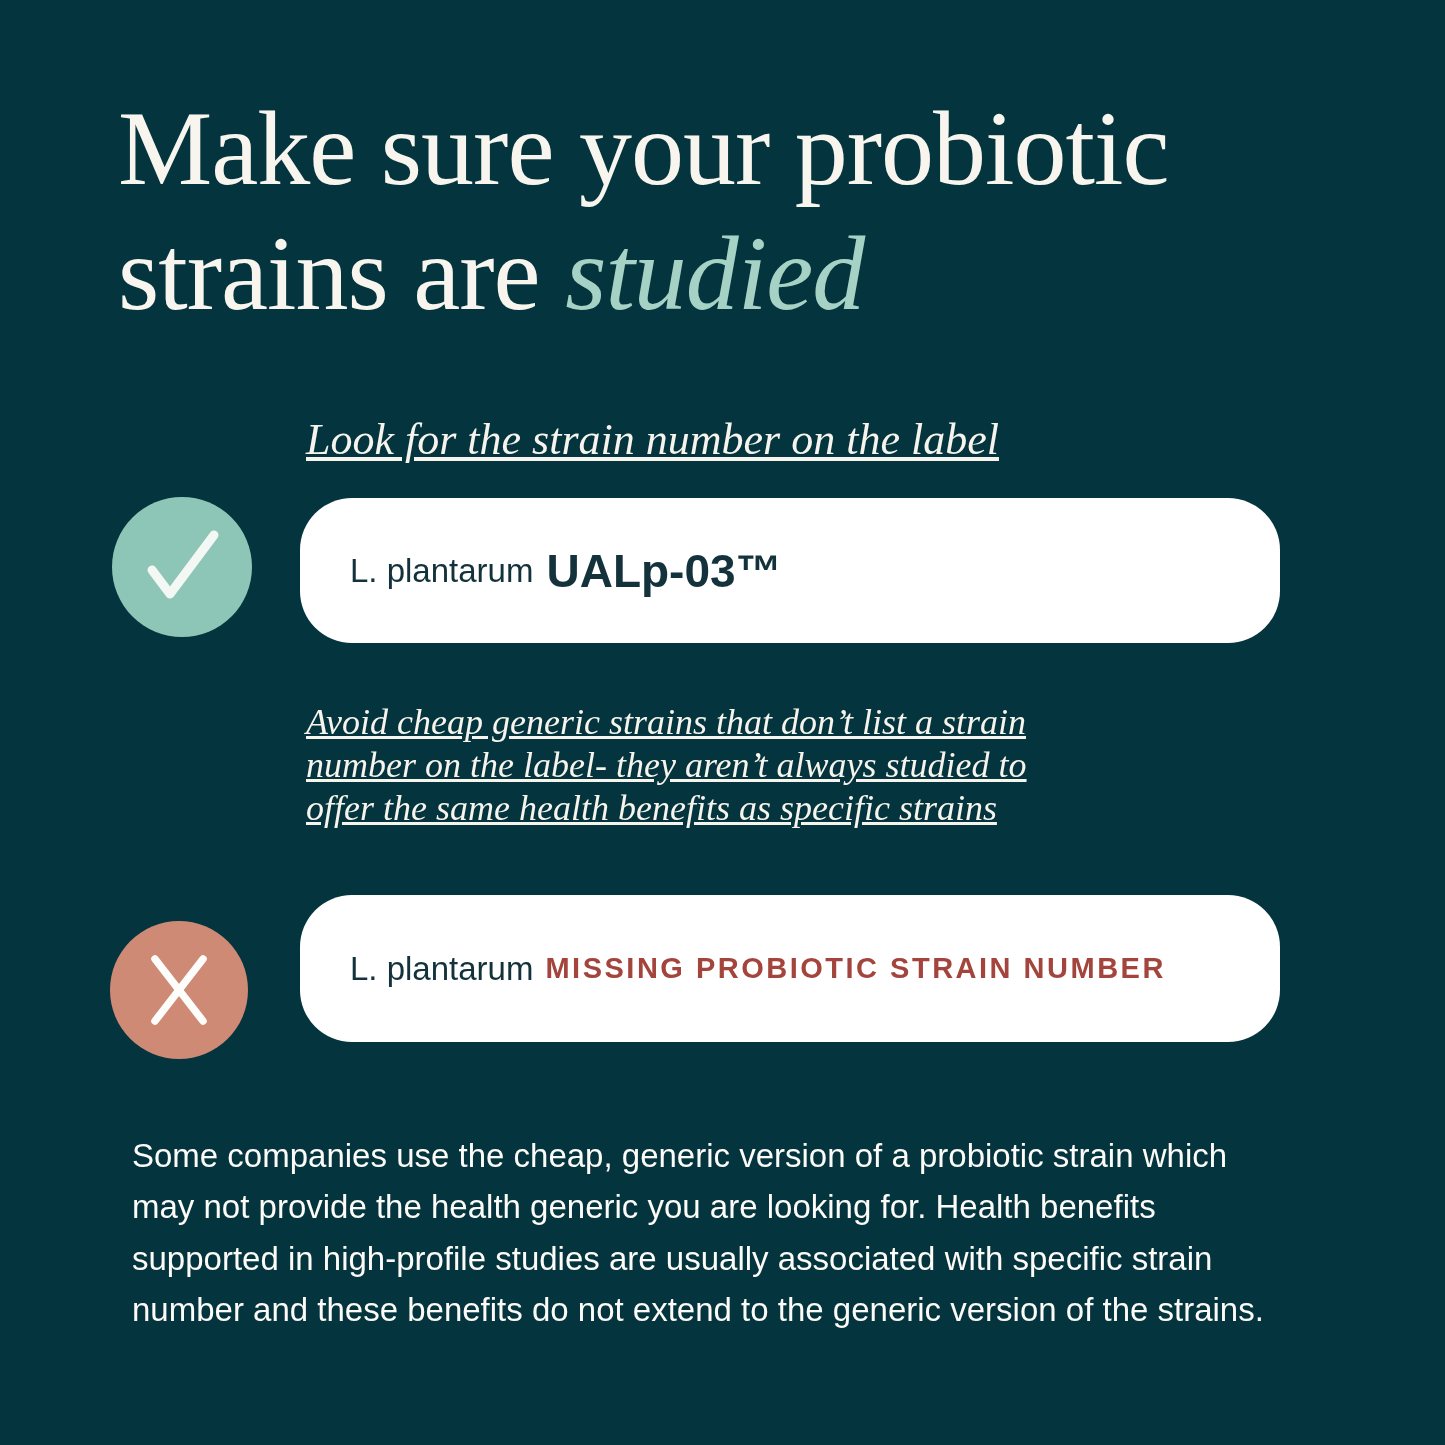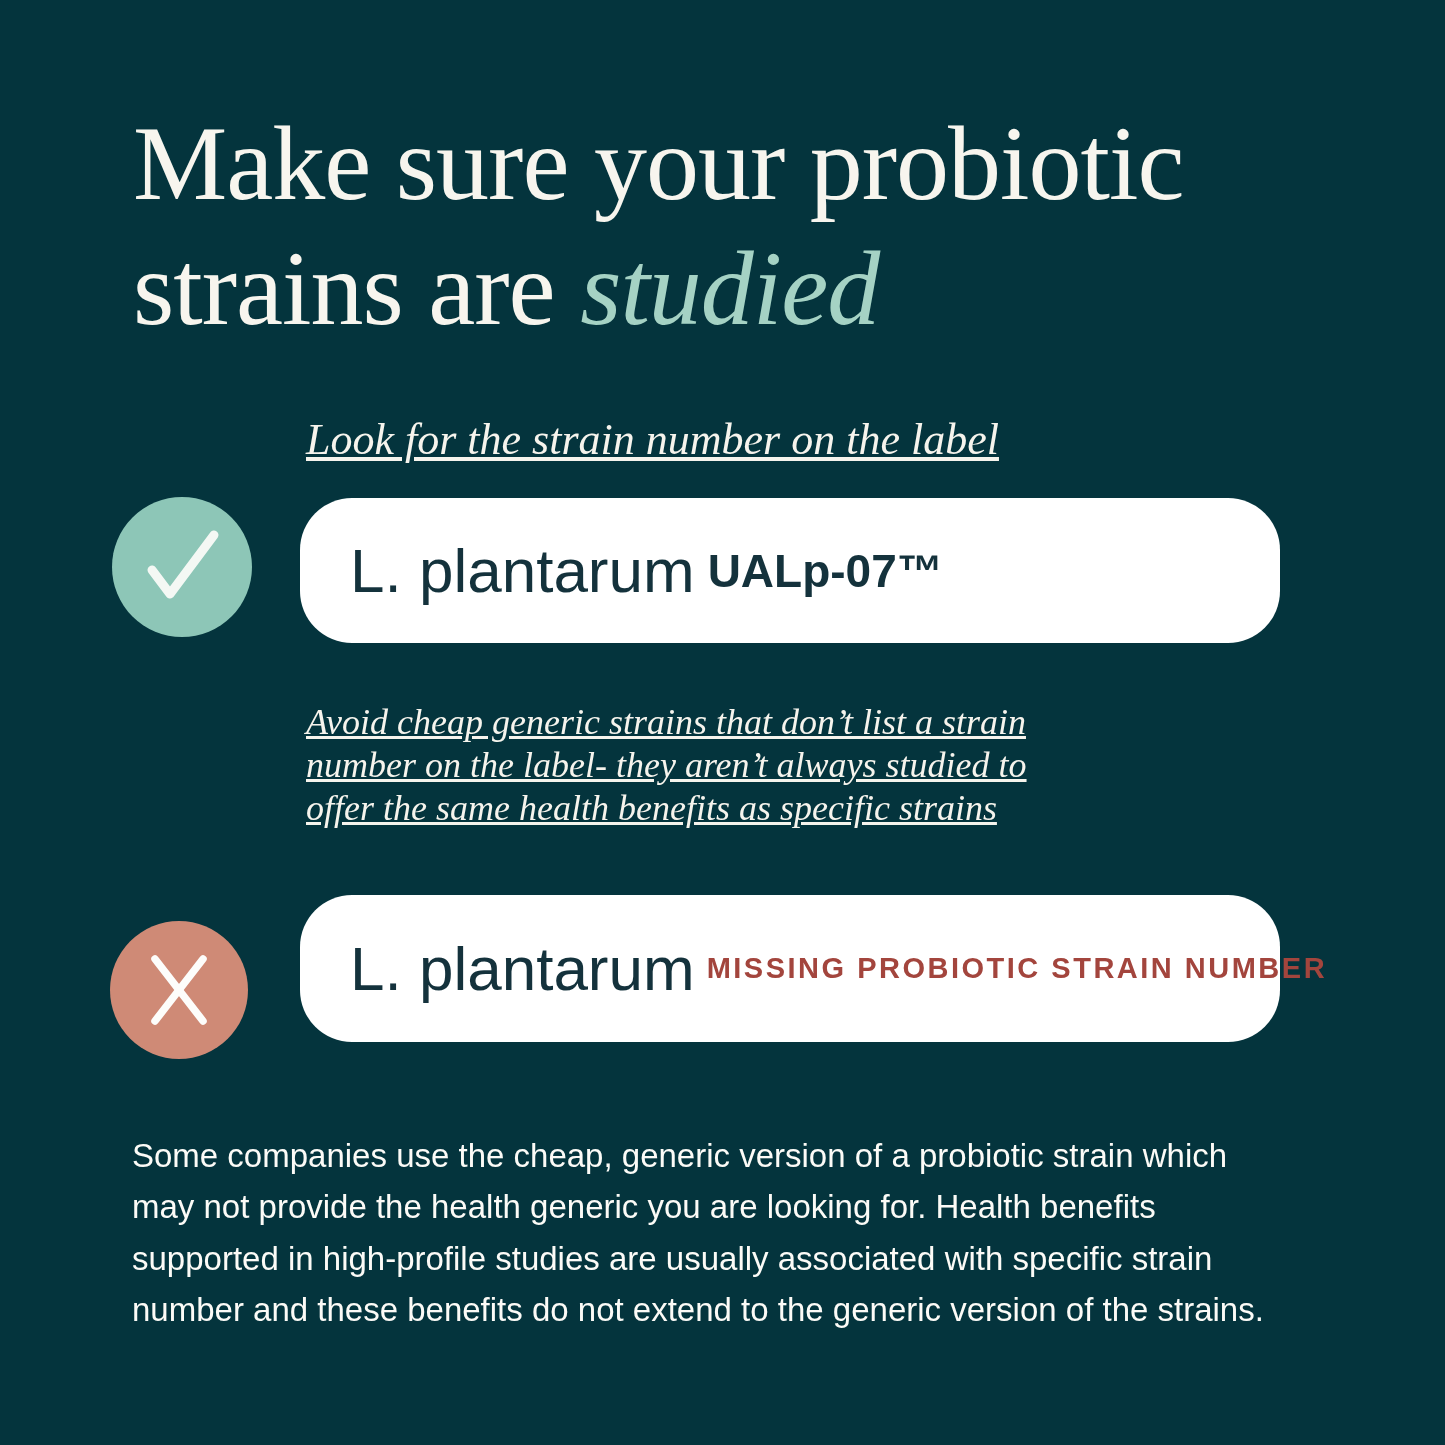--- a/index.html
+++ b/index.html
@@ -14,21 +14,21 @@
     background: #04343d;
     overflow: hidden;
     font-family: "Liberation Serif", serif;
   }
 
   
   .heading {
     position: absolute;
     left: 118px;
     top: 86px;
-    margin: 15px;
+    margin: 0;
     font-family: "Liberation Serif", serif;
     font-weight: 400;
     font-size: 106px;
     line-height: 1.18;
     letter-spacing: -1px;
     color: #f7f5ee;
   }
   .heading .accent {
     font-style: italic;
     color: #a5d2c4;
@@ -91,21 +91,21 @@
     display: flex;
     align-items: center;
     box-sizing: border-box;
     padding-left: 50px;
     font-family: "Liberation Sans", sans-serif;
     color: #14323c;
     white-space: nowrap;
   }
   .pill-good { top: 498px; height: 145px; }
   .pill-bad  { top: 895px; height: 147px; }
-  .pill-name { font-size: 62px; }
+  .pill-name { font-size: 33px; }
   .pill-strain {
     font-size: 46px;
     font-weight: bold;
     margin-left: 13px;
   }
   .pill-warning {
     font-size: 29px;
     font-weight: bold;
     letter-spacing: 2.5px;
     color: #a3453d;
@@ -135,21 +135,21 @@
   <p class="caption caption-good">Look for the strain number on the label</p>
 
   <div class="circle circle-check">
     <svg width="140" height="140" viewBox="0 0 140 140" aria-hidden="true">
       <polyline points="40,73 58,97 102,38" fill="none" stroke="#f4f8f4" stroke-width="9" stroke-linecap="round" stroke-linejoin="round"></polyline>
     </svg>
   </div>
 
   <div class="pill pill-good">
     <span class="pill-name">L. plantarum</span>
-    <span class="pill-strain">UALp-07™</span>
+    <span class="pill-strain">UALp-03™</span>
   </div>
 
   <p class="caption caption-bad"><span>Avoid cheap generic strains that don’t list a strain</span><br><span>number on the label- they aren’t always studied to</span><br><span>offer the same health benefits as specific strains</span></p>
 
   <div class="circle circle-cross">
     <svg width="138" height="138" viewBox="0 0 138 138" aria-hidden="true">
       <line x1="45" y1="38" x2="93" y2="100" stroke="#fdfdfb" stroke-width="7.5" stroke-linecap="round"></line>
       <line x1="93" y1="38" x2="45" y2="100" stroke="#fdfdfb" stroke-width="7.5" stroke-linecap="round"></line>
     </svg>
   </div>

